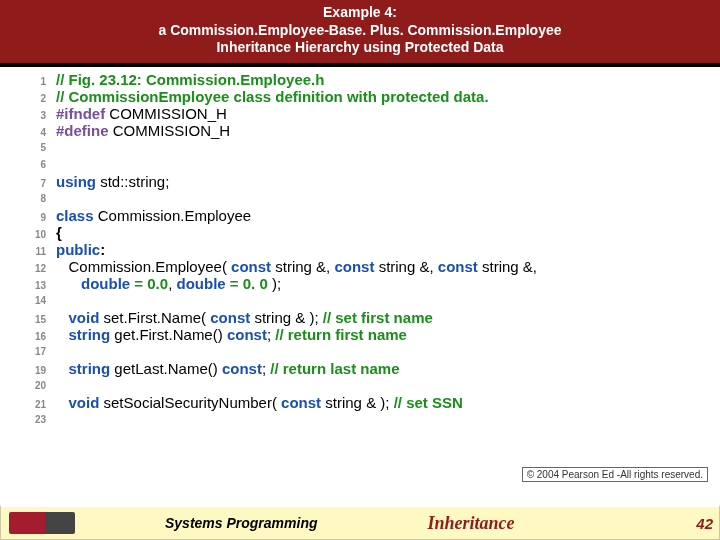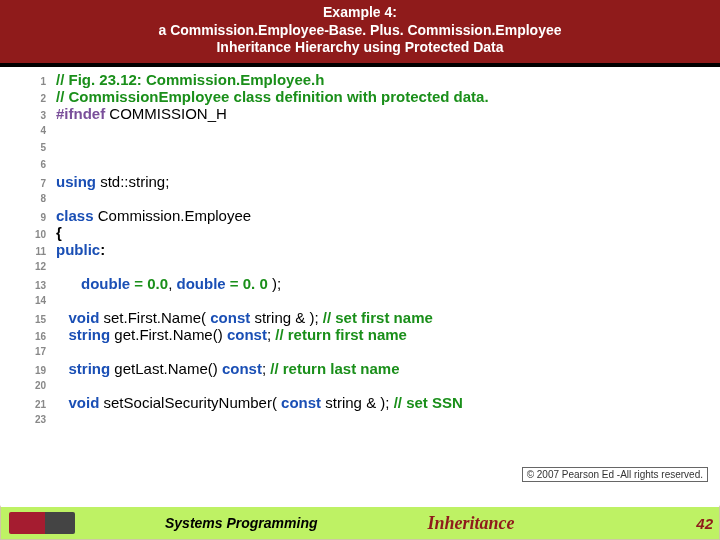--- a/index.html
+++ b/index.html
@@ -63,21 +63,21 @@
     padding: 1px 4px;
     background: #fff;
     color: #333;
   }
   .footer {
     position: absolute;
     bottom: 0;
     left: 0;
     right: 0;
     height: 32px;
-    background: #bef264;
+    background: #fef9c3;
     border: 1px solid #cfc6a6;
     border-top: 2px solid #fff;
     display: flex;
     align-items: center;
   }
   .footer .logo {
     width: 66px;
     height: 22px;
     background: linear-gradient(90deg, #a51c30 55%, #444 55%);
     margin-left: 8px;
@@ -124,20 +124,21 @@
     <div class="row">
       <div class="ln">2</div>
       <div class="code"><span class="cmt">// CommissionEmployee class definition with protected data.</span></div>
     </div>
     <div class="row">
       <div class="ln">3</div>
       <div class="code"><span class="pp">#ifndef </span><span class="id">COMMISSION_H</span></div>
     </div>
     <div class="row">
       <div class="ln">4</div>
+      <div class="code"><span class="pp">#define </span><span class="id">COMMISSION_H</span></div>
     </div>
     <div class="row">
       <div class="ln">5</div>
       <div class="code"></div>
     </div>
     <div class="row">
       <div class="ln">6</div>
     </div>
     <div class="row">
       <div class="ln">7</div>
@@ -154,20 +155,21 @@
     <div class="row">
       <div class="ln">10</div>
       <div class="code"><span class="id bold">{</span></div>
     </div>
     <div class="row">
       <div class="ln">11</div>
       <div class="code"><span class="kw">public</span><span class="id bold">:</span></div>
     </div>
     <div class="row">
       <div class="ln">12</div>
+      <div class="code"><span class="id">   Commission.Employee( </span><span class="kw">const </span><span class="id">string &amp;, </span><span class="kw">const </span><span class="id">string &amp;, </span><span class="kw">const </span><span class="id">string &amp;,</span></div>
     </div>
     <div class="row">
       <div class="ln">13</div>
       <div class="code"><span class="id">      </span><span class="kw">double </span><span class="op">= </span><span class="num">0.0</span><span class="id">, </span><span class="kw">double </span><span class="op">= </span><span class="num">0. 0 </span><span class="id">);</span></div>
     </div>
     <div class="row">
       <div class="ln">14</div>
       <div class="code"></div>
     </div>
     <div class="row">
@@ -193,20 +195,20 @@
     <div class="row">
       <div class="ln">21</div>
       <div class="code"><span class="id">   </span><span class="kw">void </span><span class="id">setSocialSecurityNumber( </span><span class="kw">const </span><span class="id">string &amp; ); </span><span class="cmt">// set SSN</span></div>
     </div>
     <div class="row">
       <div class="ln">23</div>
       <div class="code"></div>
     </div>
   </div>
 
-<div class="copyright">© 2007 Pearson Ed -All rights reserved.</div>
+<div class="copyright">© 2004 Pearson Ed -All rights reserved.</div>
 
 <div class="footer">
   <div class="logo"></div>
   <div class="f1">Systems Programming</div>
   <div class="f2">Inheritance</div>
   <div class="pg">42</div>
 </div>
 
 </body></html>

